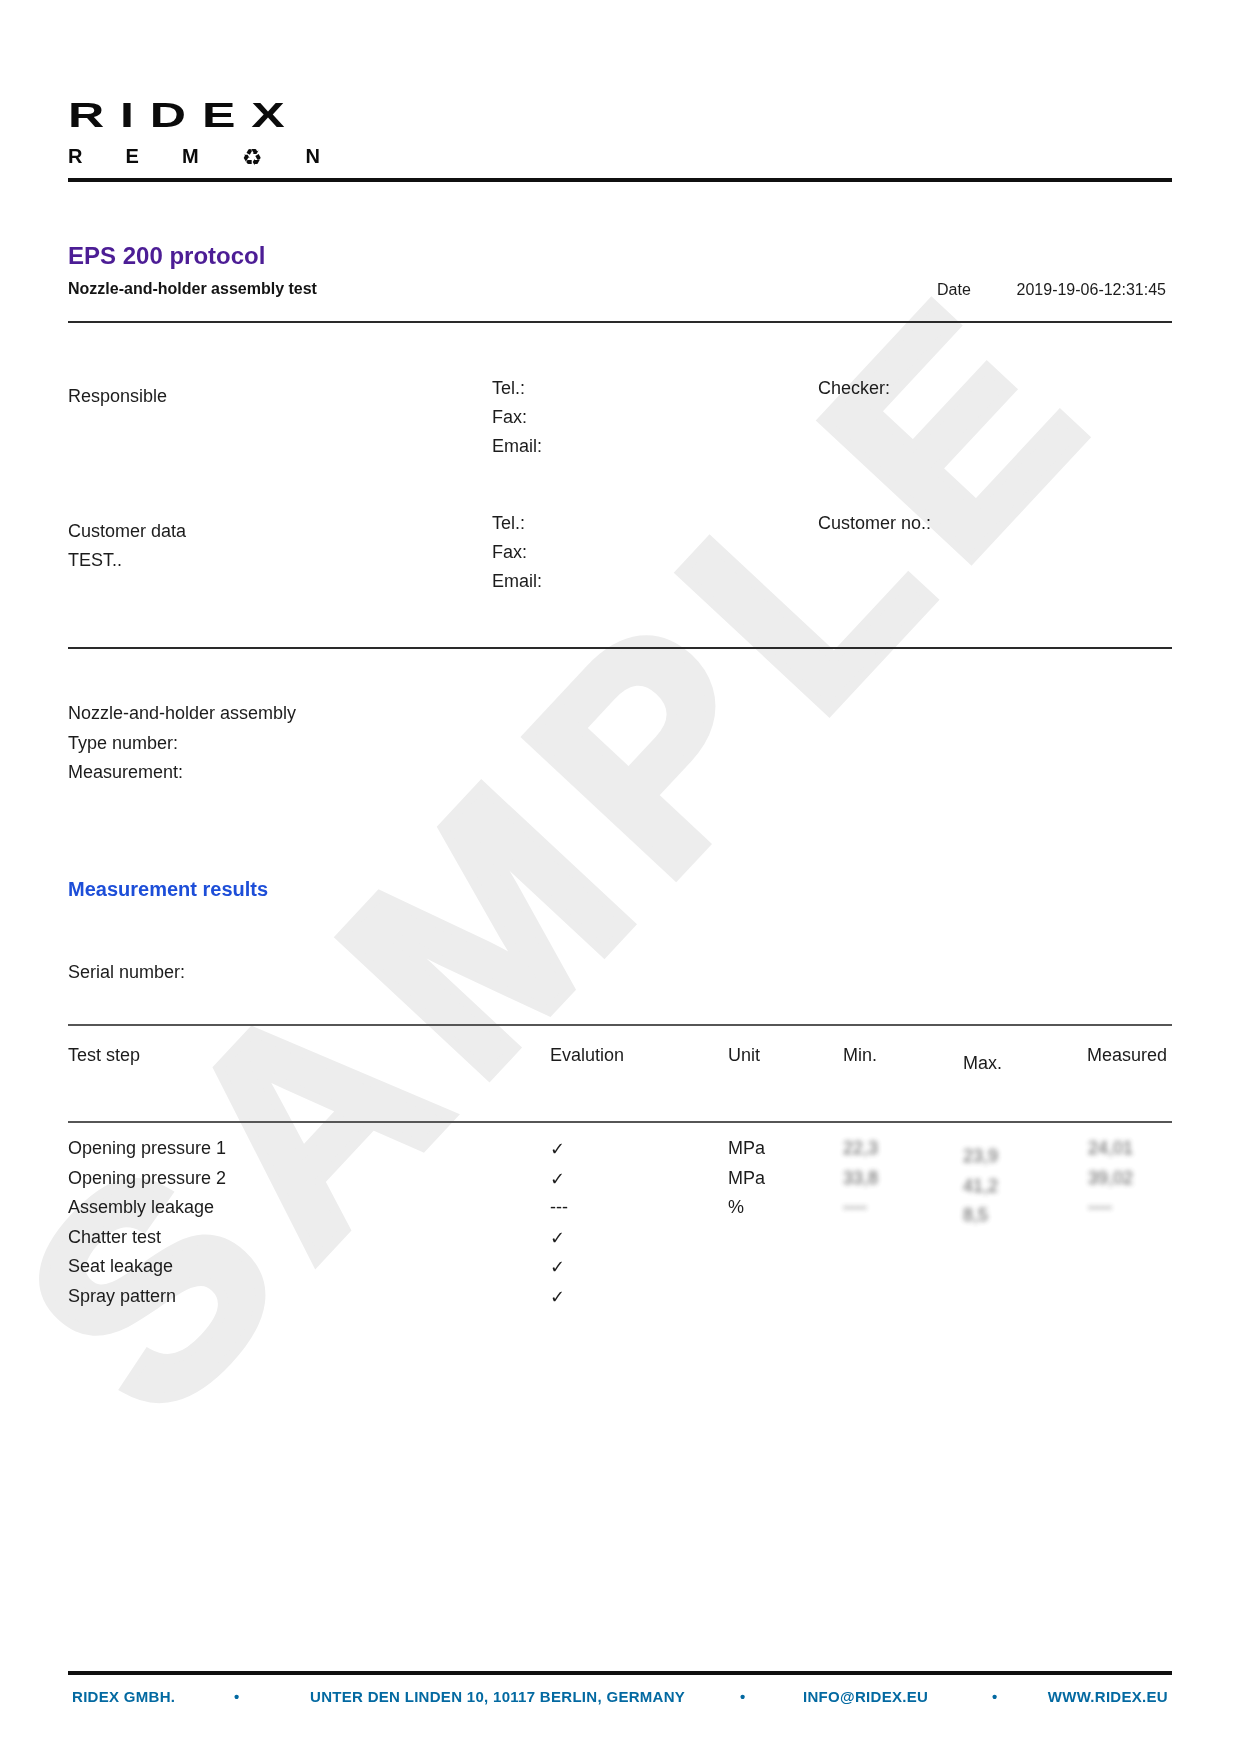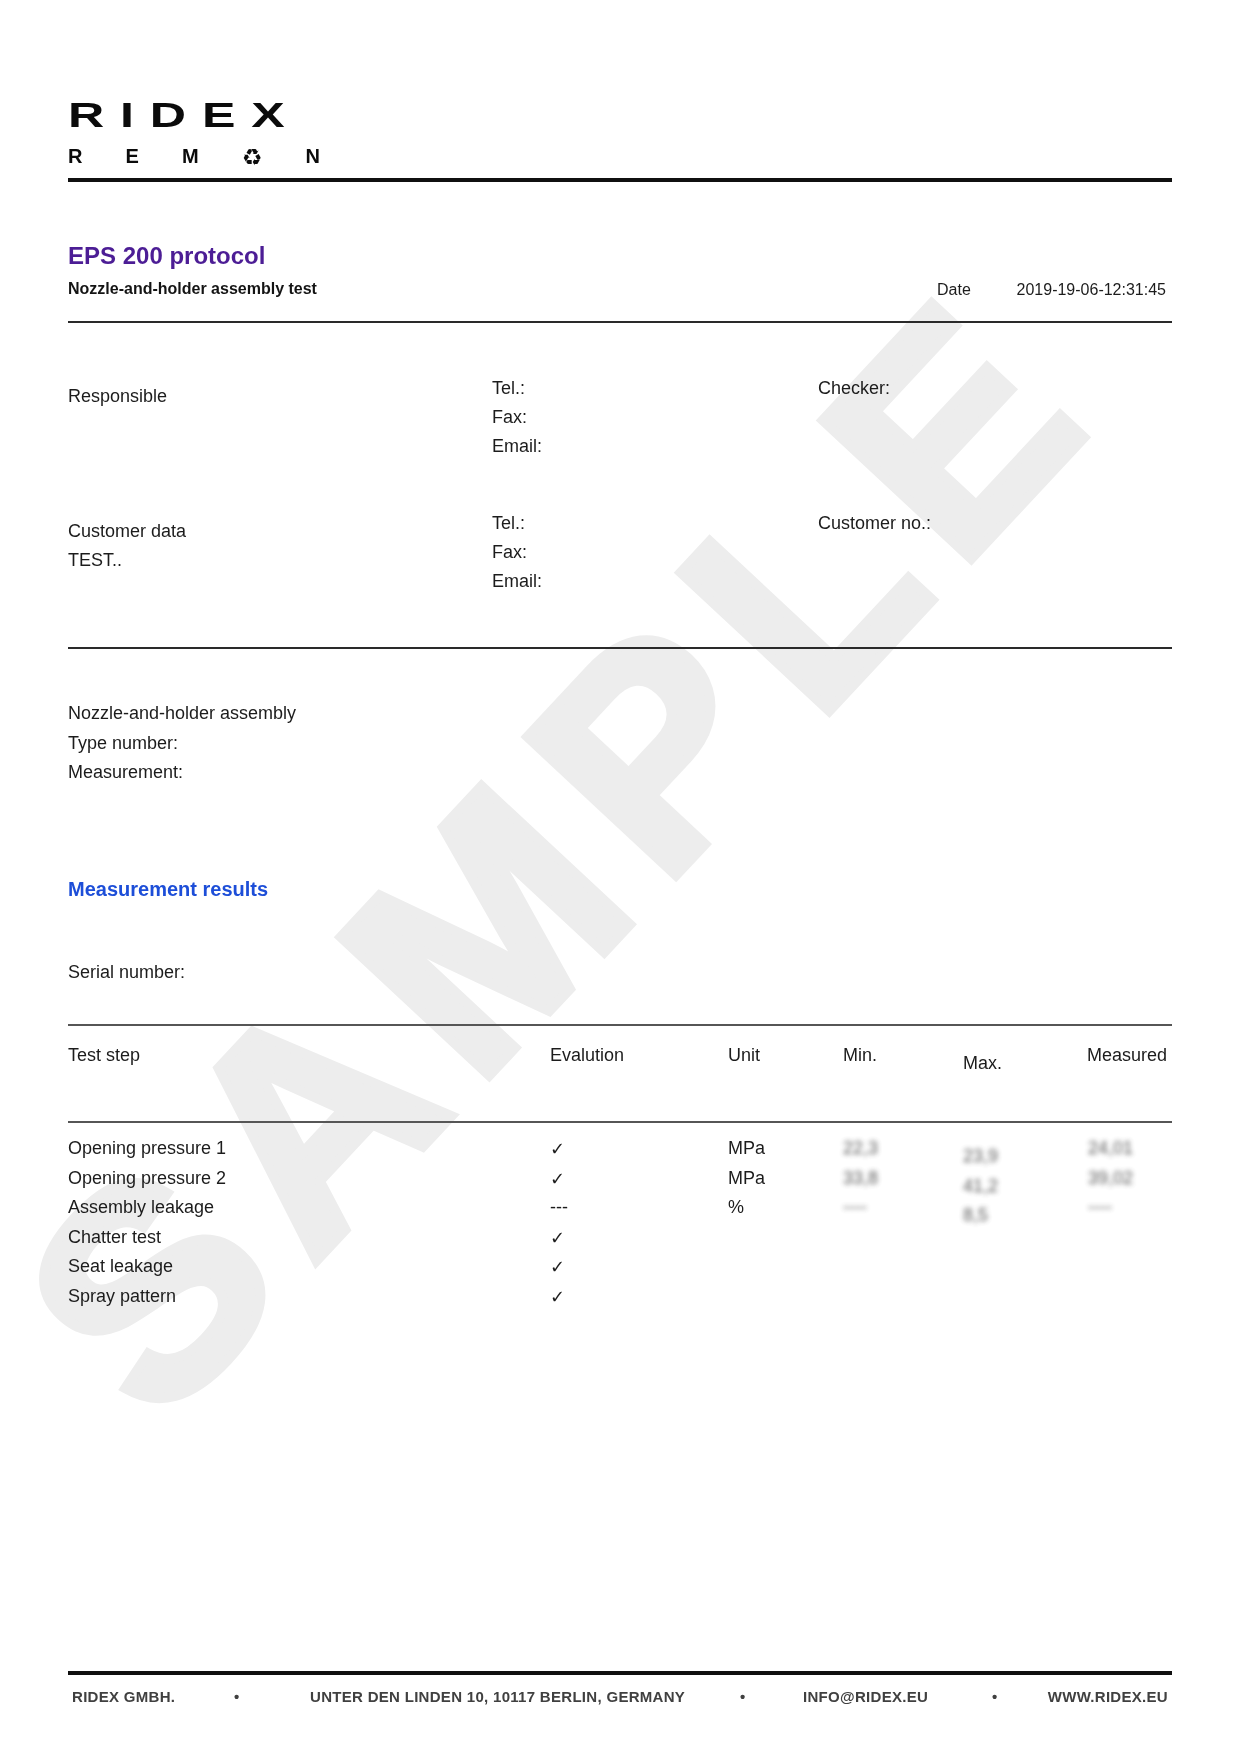--- a/index.html
+++ b/index.html
@@ -72,21 +72,21 @@
   .c-step{position:absolute;left:0;white-space:nowrap;}
   .c-eval{position:absolute;left:482px;}
   .c-unit{position:absolute;left:660px;}
   .c-min{position:absolute;left:775px;}
   .c-max{position:absolute;left:895px;margin-top:8px;}
   .c-meas{position:absolute;left:1020px;}
   .c-meas-h{position:absolute;right:5px;}
   .blurred{filter:blur(2.5px);color:#3c3c3c;opacity:.85;}
   
   .footer{position:absolute;left:0;top:1688px;width:1104px;height:22px;
-    font-size:15px;font-weight:bold;letter-spacing:.3px;color:#404040;}
+    font-size:15px;font-weight:bold;letter-spacing:.3px;color:#0369a1;}
   .footer .f-company{position:absolute;left:4px;top:0;}
   .footer .f-b1{position:absolute;left:166px;top:0;}
   .footer .f-address{position:absolute;left:242px;top:0;}
   .footer .f-b2{position:absolute;left:672px;top:0;}
   .footer .f-email{position:absolute;left:735px;top:0;}
   .footer .f-b3{position:absolute;left:924px;top:0;}
   .footer .f-web{position:absolute;right:4px;top:0;}
 </style>
 </head>
 <body>

